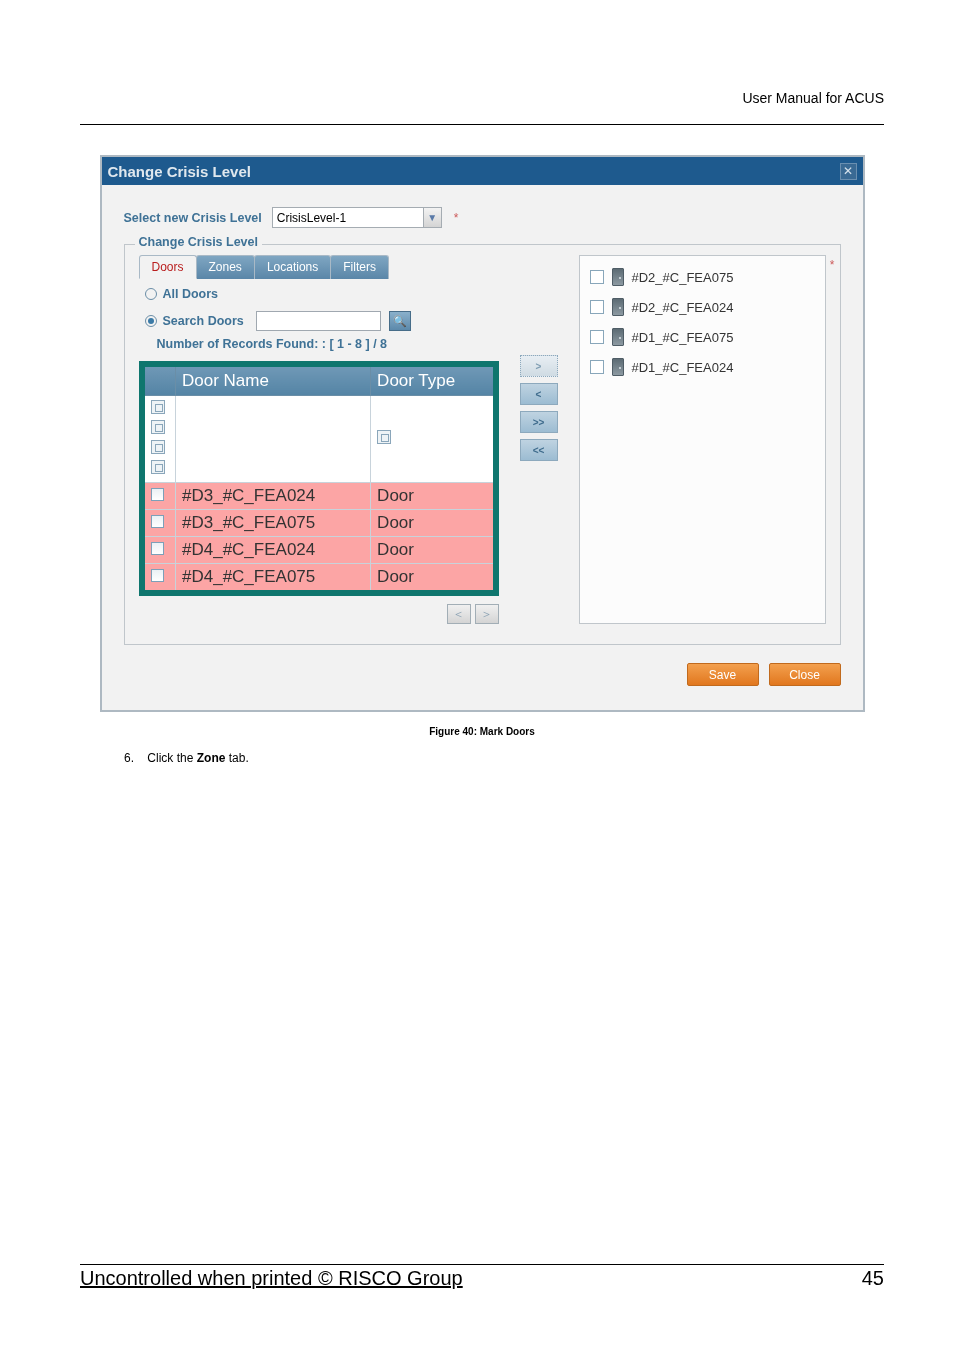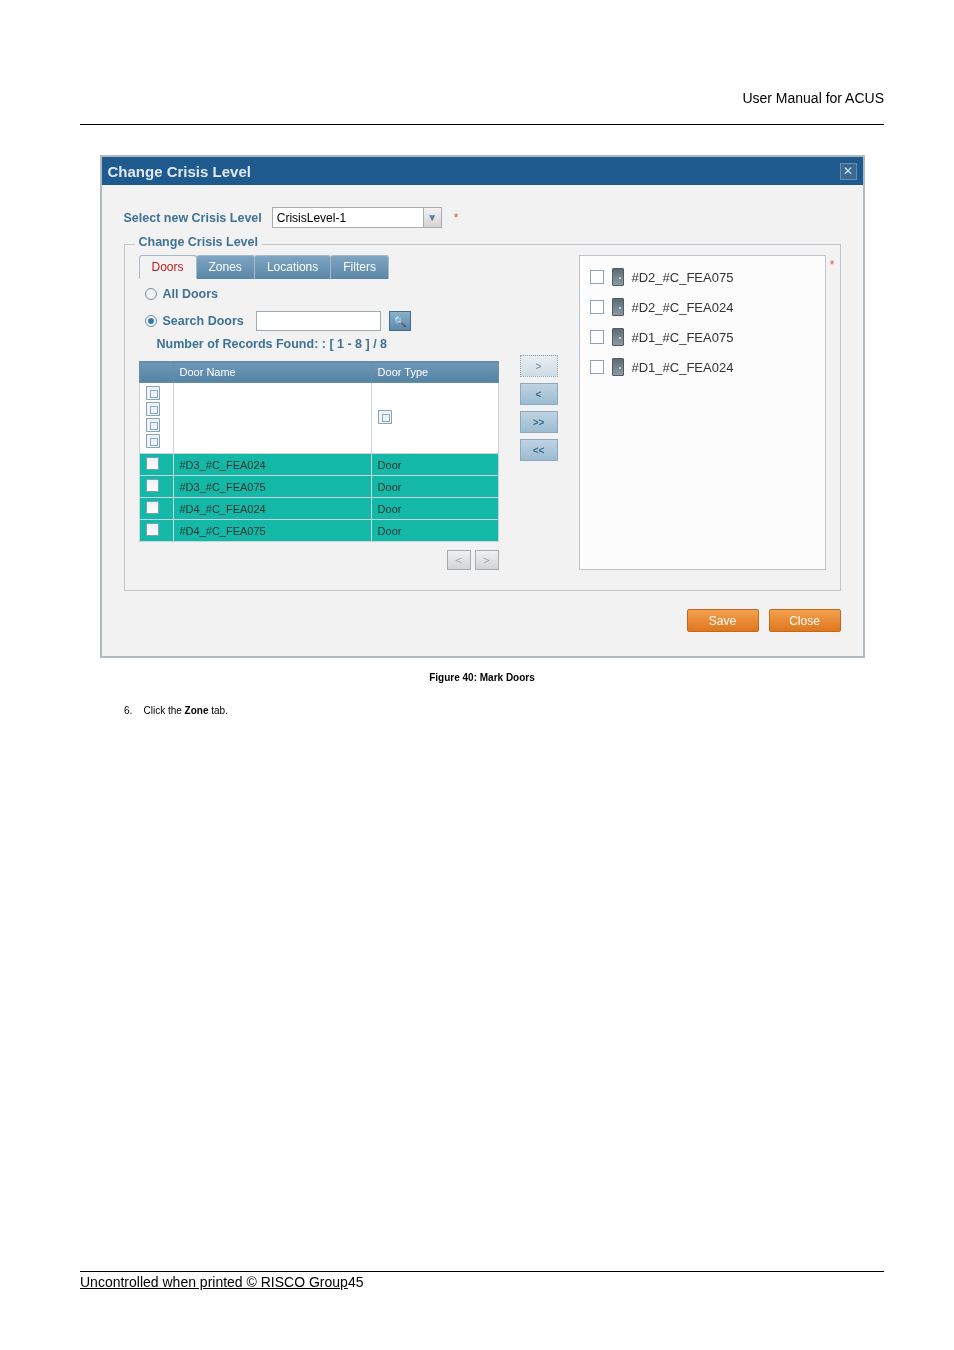--- a/index.html
+++ b/index.html
@@ -169,34 +169,34 @@
     background: linear-gradient(#8ab0cb, #5c89ab);
     border: 1px solid #476d89;
     display: inline-flex; align-items: center; justify-content: center;
     color: #fff; font-size: 11px;
   }
   .recs {
     color: #3f7296; font-size: 12.5px; font-weight: bold; margin: 0 0 10px 18px;
   }
   .tbl {
     width: 100%;
-    border: 1px solid #0f766e;
+    border: 6px solid #0f766e;
     border-collapse: collapse;
-    font-size: 11px;
+    font-size: 17px;
   }
   .tbl th {
     background: linear-gradient(#6f98b6, #5484a5);
     color: #fff;
     font-weight: normal;
     text-align: left;
     padding: 4px 6px;
     border: 1px solid #6a8ea7;
   }
   .tbl td {
-    background: #14b8a6;
+    background: #fca5a5;
     border: 1px solid #c8d3db;
     padding: 3px 6px;
     color: #333;
   }
   .tbl tr.filterrow td {
     background: #fff;
   }
   .cellcheck {
     width: 13px; height: 13px; border: 1px solid #7ca0b9; display: inline-block;
     background: linear-gradient(#eaf0f4,#fff);
@@ -256,33 +256,33 @@
     display: inline-flex; align-items:center; justify-content:center;
     border-radius: 2px;
   }
   .caption {
     text-align: center;
     font-weight: bold;
     font-size: 10px;
     margin-top: 14px;
   }
   .instruction {
-    margin: 22px 0 0 44px;
-    font-size: 10px;
+    margin: 14px 0 0 44px;
+    font-size: 12px;
   }
   .footer {
     position: absolute;
     left: 80px; right: 70px;
     bottom: 60px;
   }
   .footer-rule {
     border: none; border-top: 1px solid #000; margin: 0 0 2px 0;
   }
   .footer-row {
-    display: flex; font-size: 14px;
+    display: flex; justify-content: space-between; font-size: 20px;
   }
   .footer-underline { text-decoration: underline; }
 </style>
 </head>
 <body>
 
 <div class="header-area">
   <span class="header-text">User Manual for ACUS</span>
 </div>
 <hr class="header-rule">

